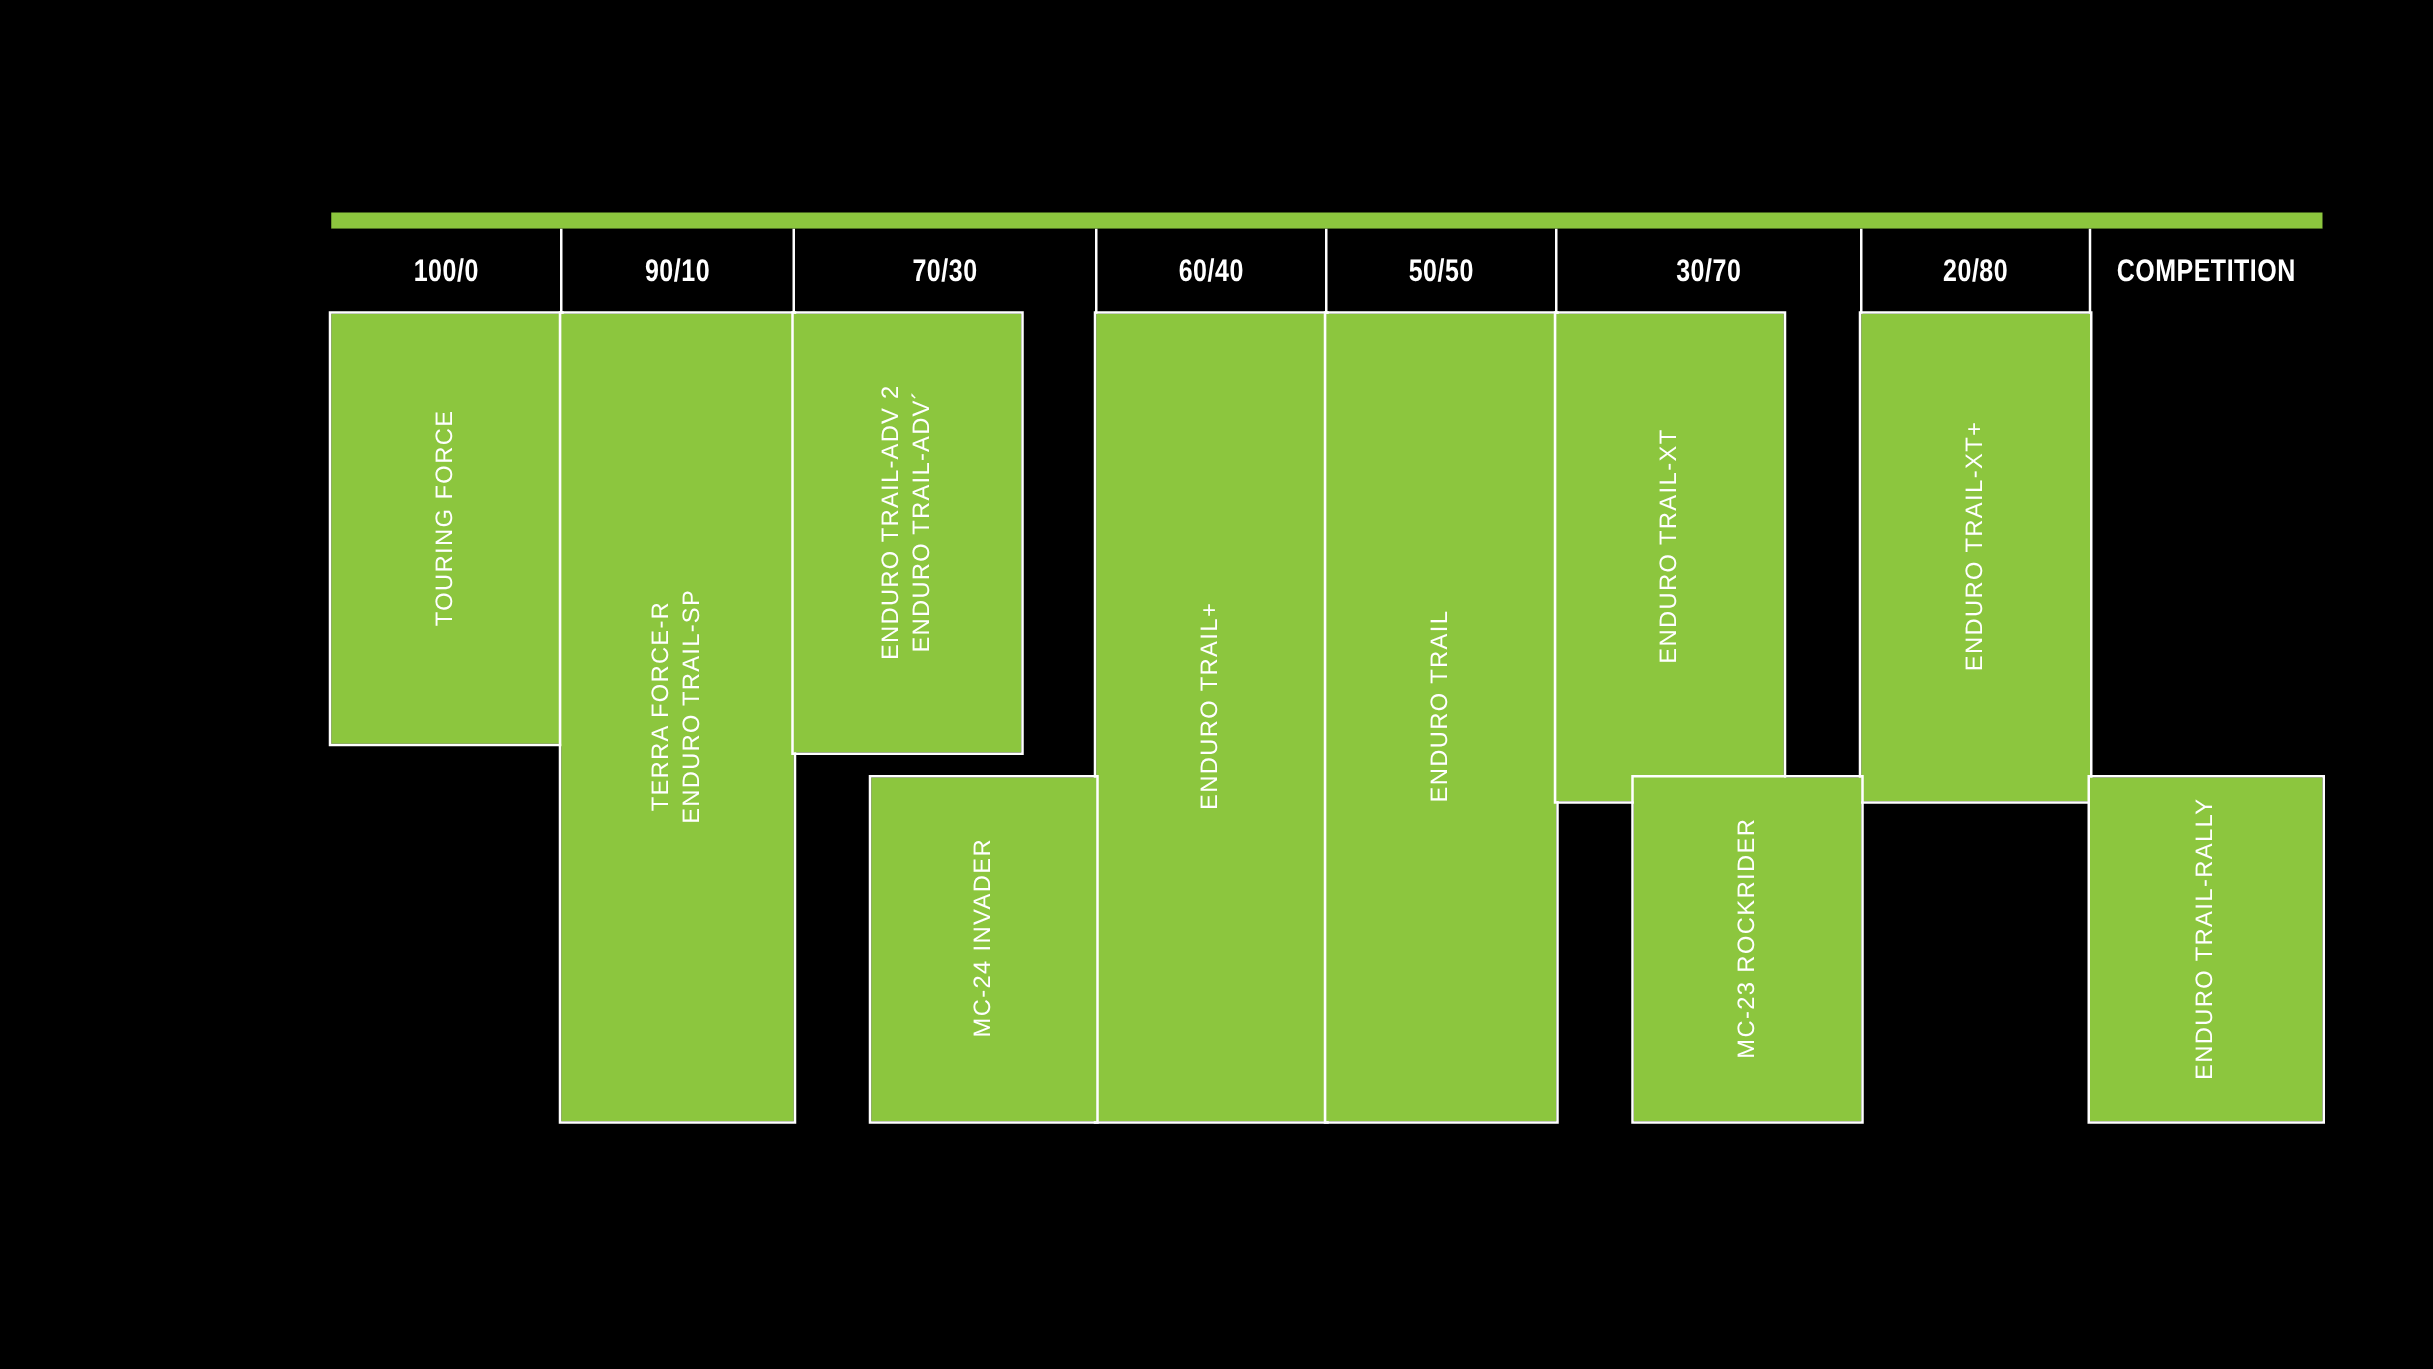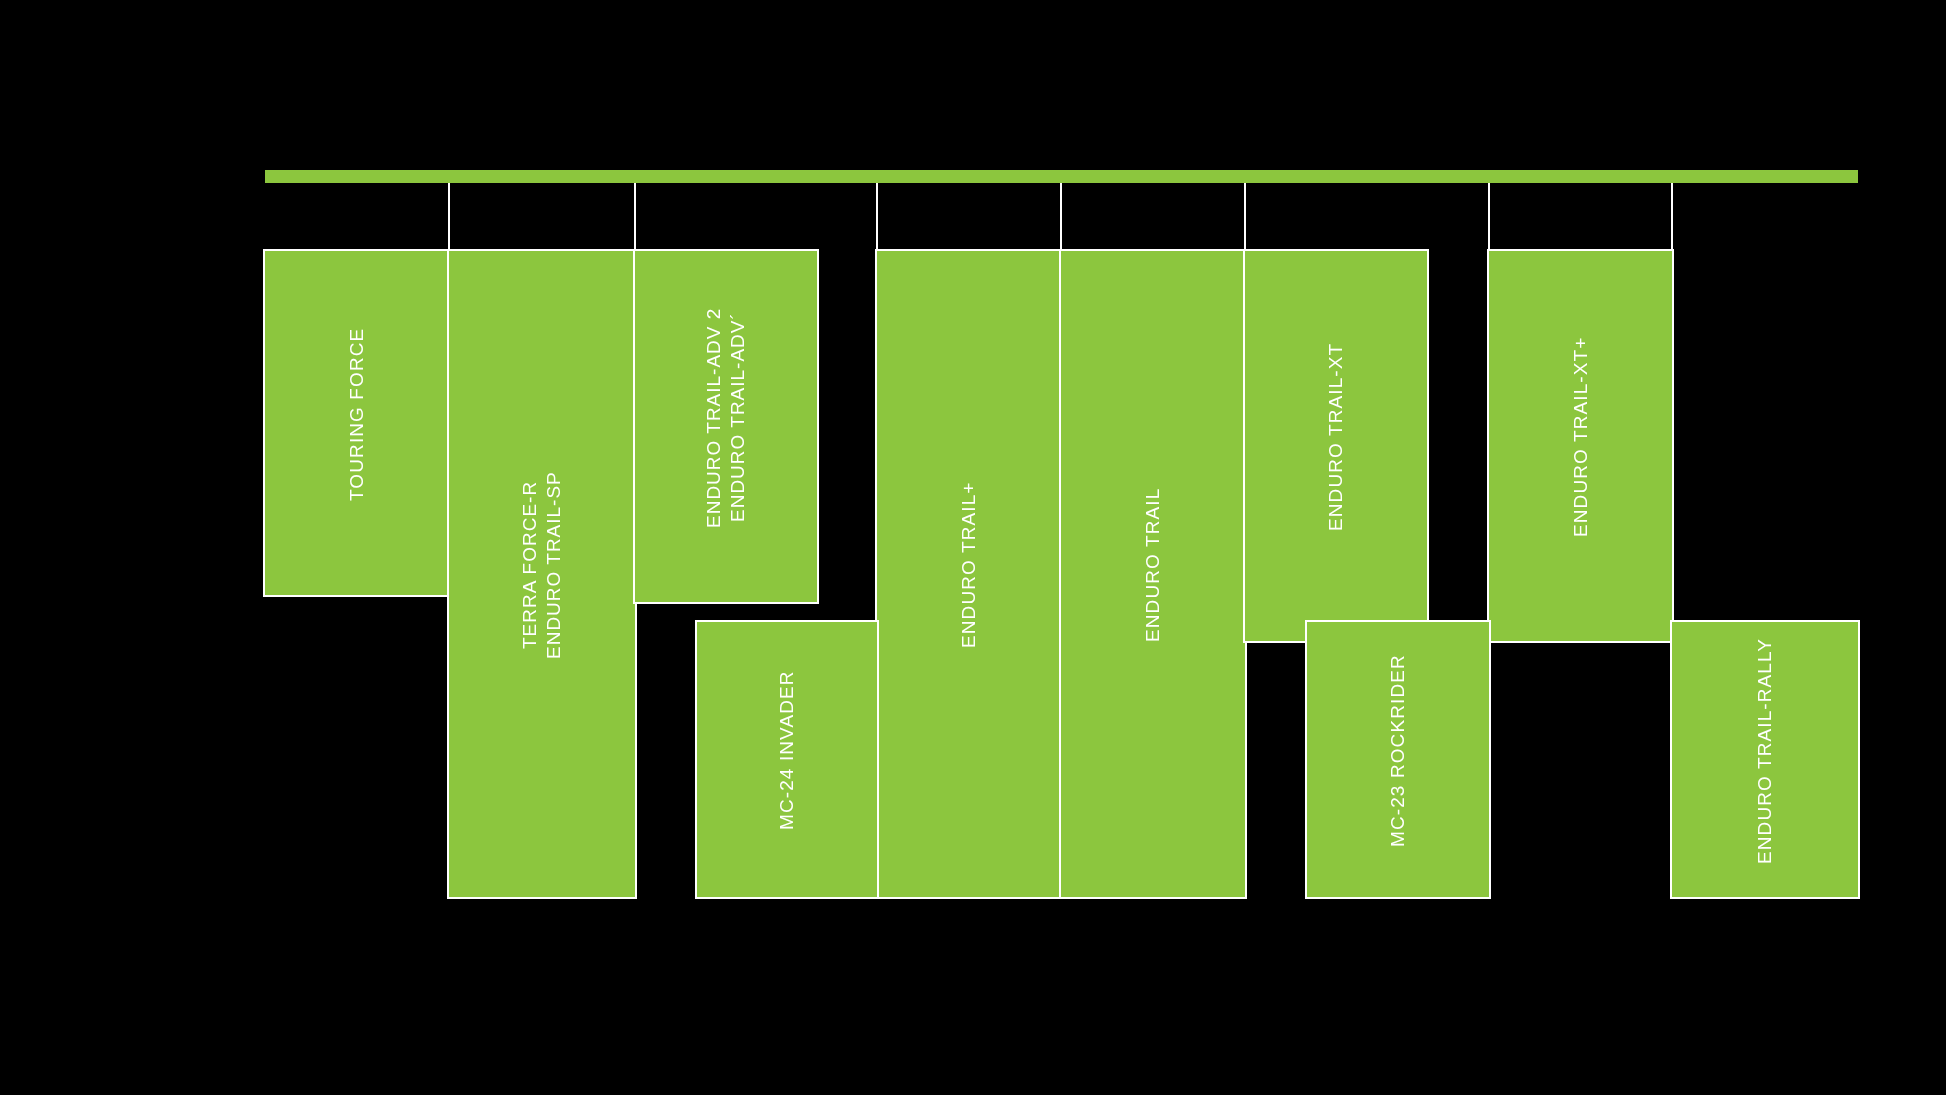--- a/index.html
+++ b/index.html
@@ -76,20 +76,30 @@
   }
   .bar.two-line .vlabel{ letter-spacing:1.0px; }
 </style>
 </head>
 <body>
 
 <div id="chart-root">
 
   <div class="accent-bar"></div>
 
+  <div class="header-band">
+      <div class="hdr-cell" style="left: 0px; width: 184px;">100/0</div>
+      <div class="hdr-cell" style="left: 184px; width: 186px;">90/10</div>
+      <div class="hdr-cell" style="left: 370px; width: 242px;">70/30</div>
+      <div class="hdr-cell" style="left: 612px; width: 184px;">60/40</div>
+      <div class="hdr-cell" style="left: 796px; width: 184px;">50/50</div>
+      <div class="hdr-cell" style="left: 980px; width: 244px;">30/70</div>
+      <div class="hdr-cell" style="left: 1224px; width: 183px;">20/80</div>
+      <div class="hdr-cell" style="left: 1407px; width: 186px;">COMPETITION</div>
+    </div>
 
   <div class="plot">
       <div class="bar" style="left: 0px; width: 184px; top: 0px; height: 344px; background: rgb(140, 198, 62); z-index: 1;">
         <span class="vlabel">TOURING FORCE</span>
       </div>
       <div class="bar two-line" style="left: 184px; width: 186px; top: 0px; height: 646px; background: rgb(140, 198, 62); z-index: 1;">
         <span class="vlabel">TERRA FORCE-R
 ENDURO TRAIL-SP</span>
       </div>
       <div class="bar two-line" style="left: 370px; width: 182px; top: 0px; height: 351px; background: rgb(140, 198, 62); z-index: 1;">

